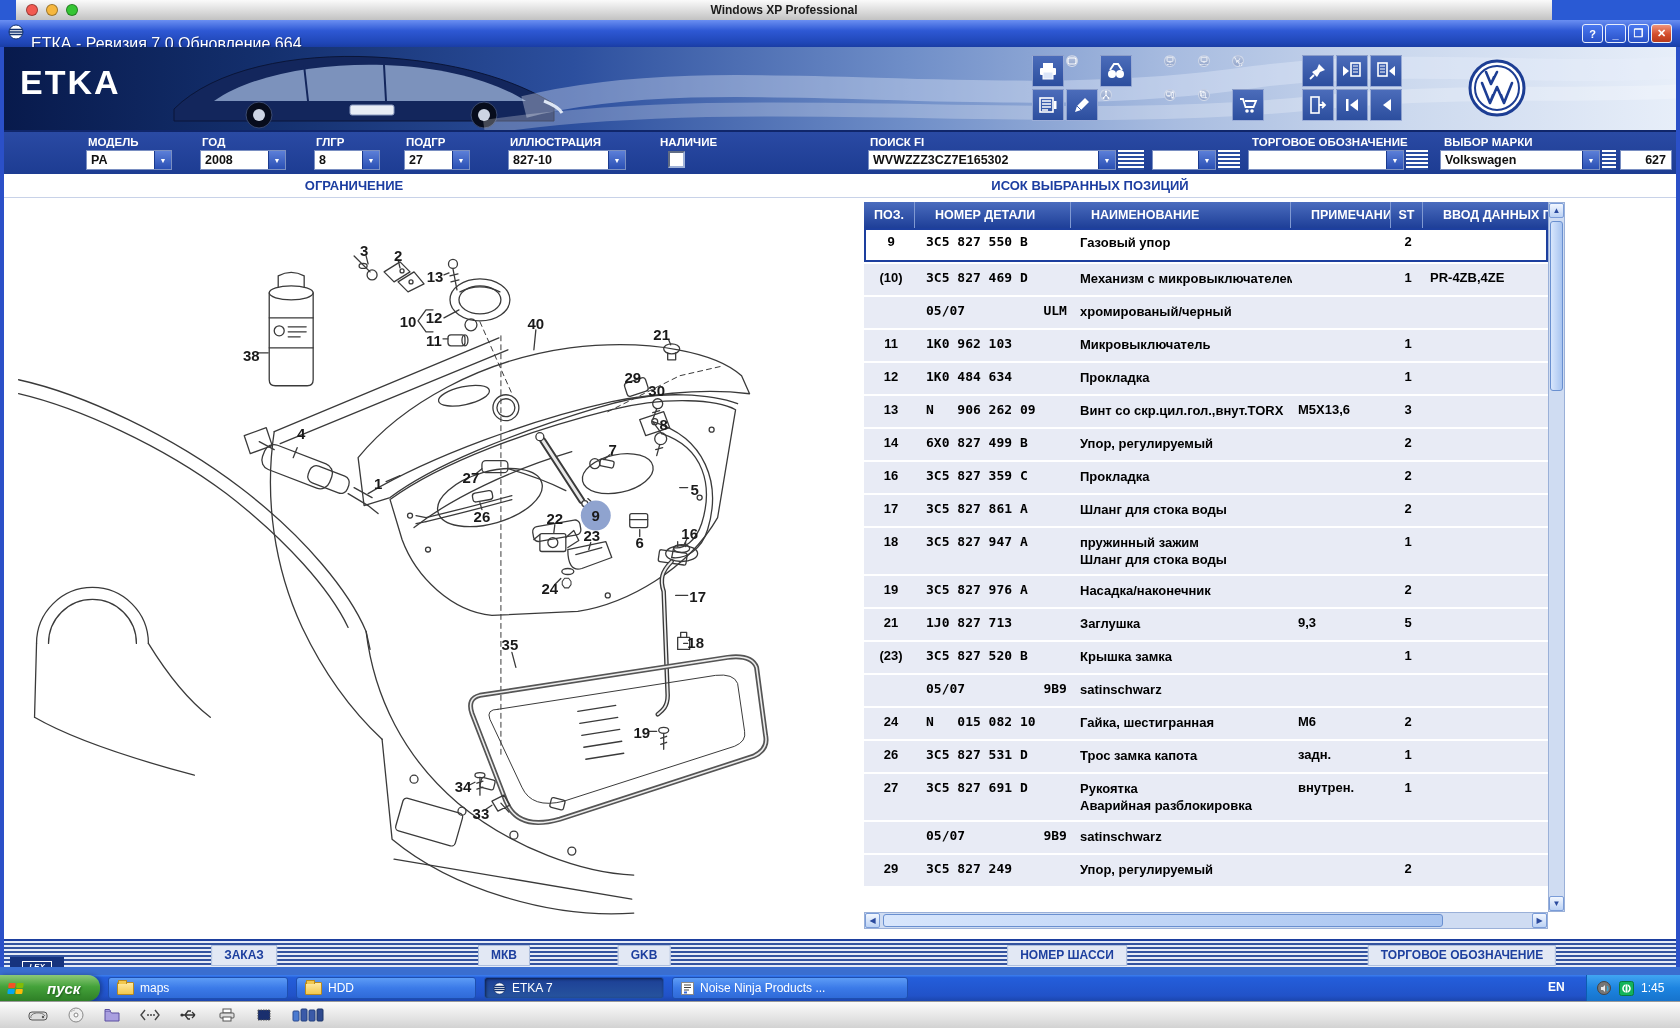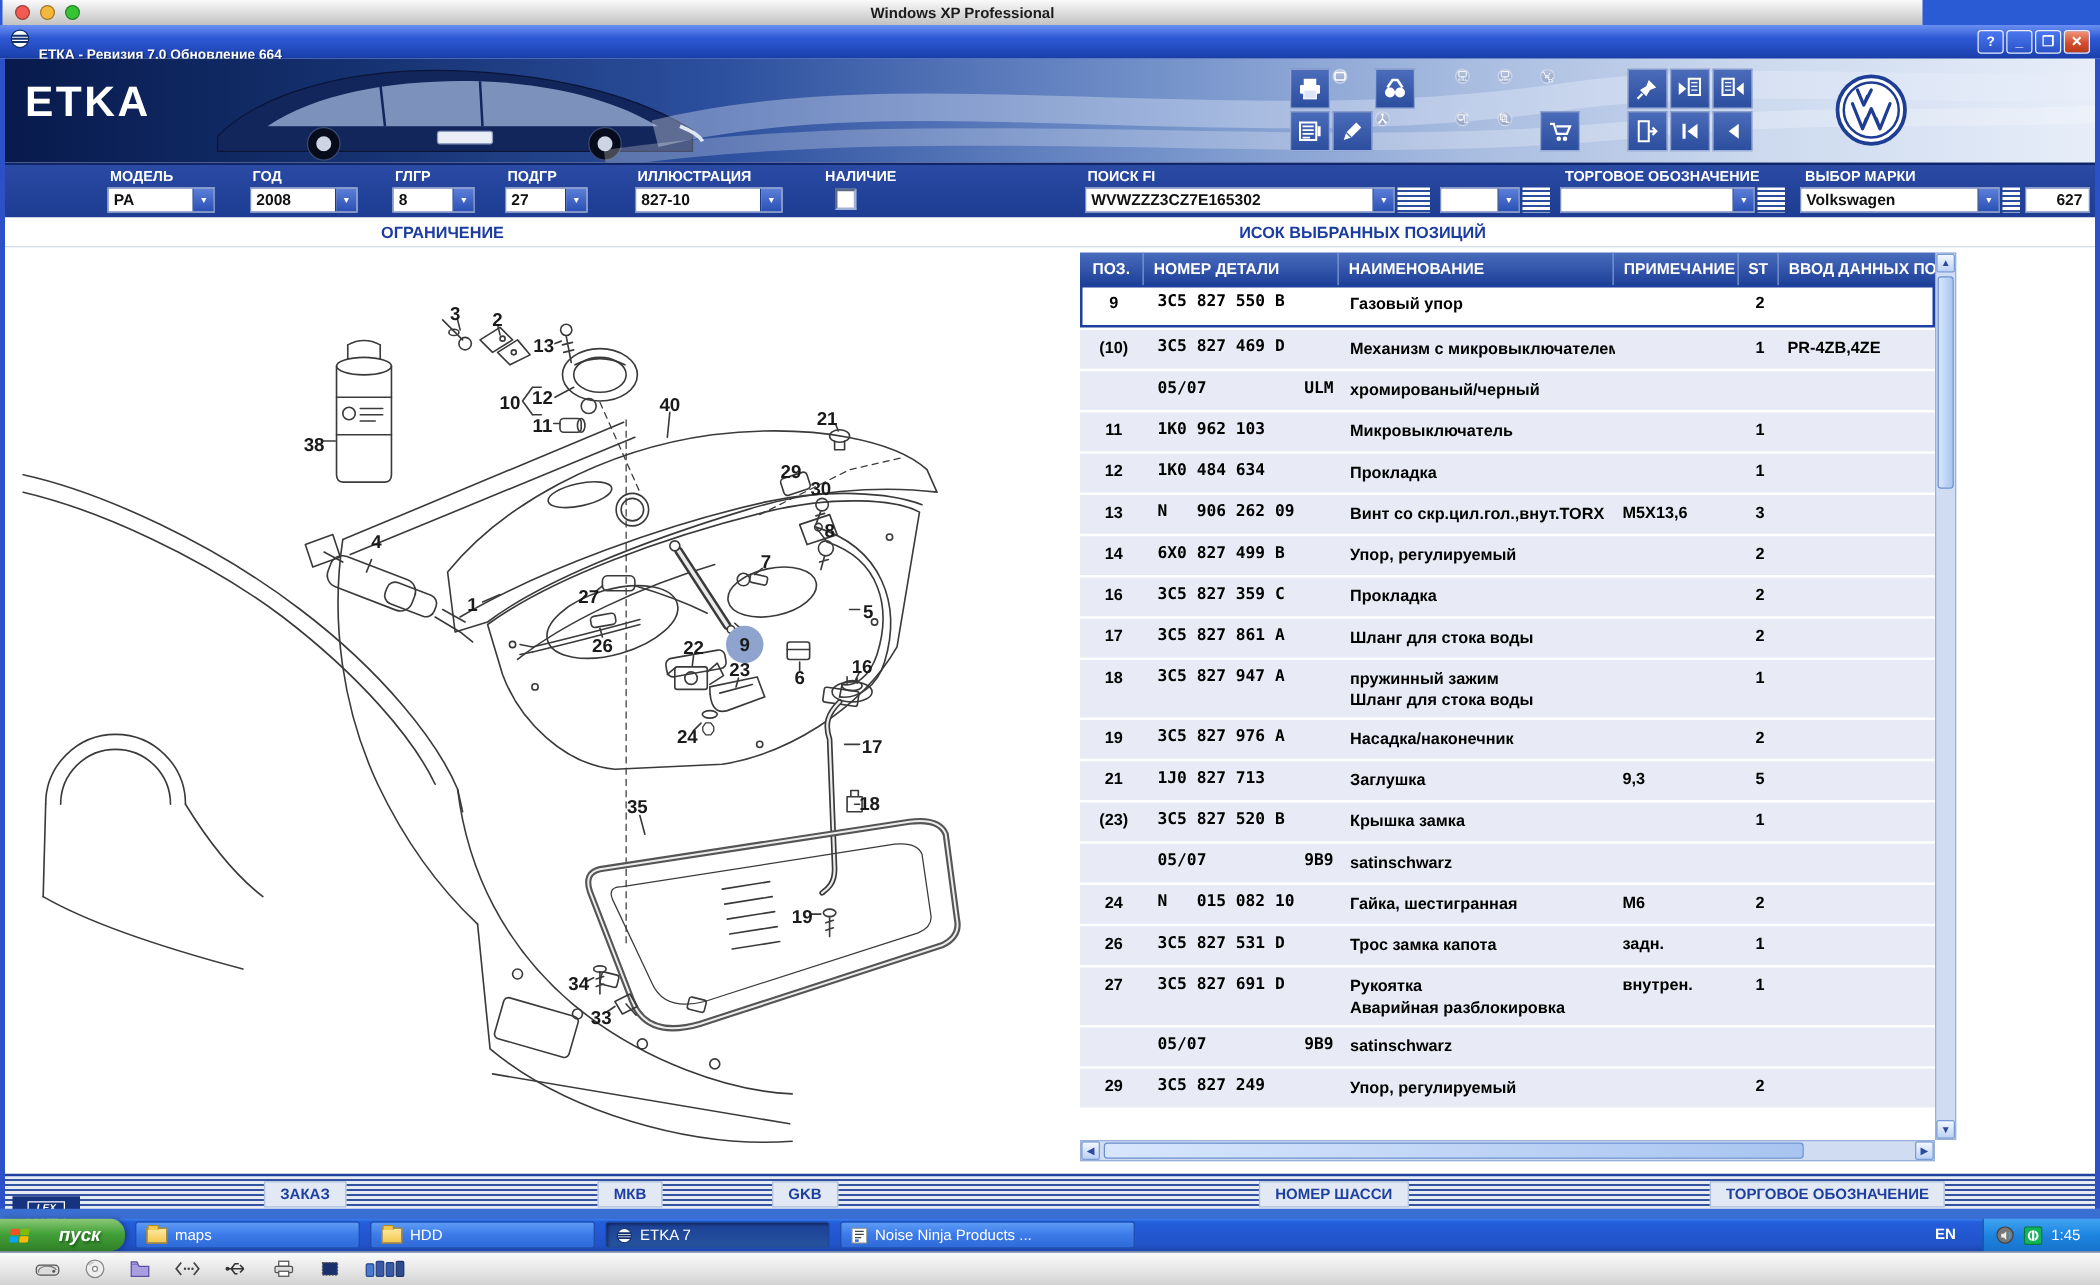--- a/index.html
+++ b/index.html
@@ -1,30 +1,30 @@
 <!DOCTYPE html>
 <html><head>
 <meta charset="utf-8">
 <style>
   html,body{margin:0;padding:0;background:#444;font-family:"Liberation Sans",sans-serif;}
   .screen{position:relative;width:1680px;height:1028px;overflow:hidden;background:#2a5ad4;}
 
   
-  .macbar{position:absolute;top:0;left:2px;width:1536px;height:20px;
+  .macbar{position:absolute;top:0;left:16px;width:1536px;height:20px;
     background:linear-gradient(#fafafa,#d6d6d6 65%,#c2c2c2);border-bottom:1px solid #8a8a8a;}
   .lights{position:absolute;left:10px;top:4px;display:flex;gap:8px;}
   .light{width:12px;height:12px;border-radius:50%;border:1px solid rgba(0,0,0,.35);box-sizing:border-box;}
   .mac-title{position:absolute;left:0;right:0;top:3px;text-align:center;font-size:12px;font-weight:bold;color:#1c1c1c;}
 
   
   .titlebar{position:absolute;top:20px;left:0;width:1680px;height:27px;
     background:linear-gradient(180deg,#6a8ff2 0%,#2e58d4 40%,#1f46b6 85%,#1a3da4 100%);
     display:flex;align-items:center;color:#fff;}
   .etka-ball{margin:0 7px 0 8px;flex:0 0 auto;}
-  .win-title{font-size:11px;font-weight:bold;text-shadow:1px 1px 1px #10235e;margin-top:20px;}
+  .win-title{font-size:16px;font-weight:normal;text-shadow:1px 1px 1px #10235e;margin-top:20px;}
   .win-btns{margin-left:auto;display:flex;gap:2px;margin-right:8px;}
   .wbtn{width:21px;height:19px;border-radius:3px;border:1px solid #e8eefc;display:flex;align-items:center;
     justify-content:center;font-size:11px;font-weight:bold;color:#fff;background:linear-gradient(#4a78f0,#2a52c8);box-sizing:border-box;}
   .wbtn.close{background:linear-gradient(#f0947c,#d44e2c 55%,#b83a1c);}
 
   
   .app{position:absolute;top:47px;left:0;width:1680px;height:920px;box-sizing:border-box;
     border-left:4px solid #2b50c8;border-right:4px solid #2b50c8;border-bottom:5px solid #2b50c8;background:#fff;}
 
   
@@ -57,21 +57,21 @@
 
   
   .content{position:relative;height:741px;background:#fff;}
   .diagram{position:absolute;left:8px;top:0;width:845px;height:740px;}
   .diagram text{font:bold 15px "Liberation Sans",sans-serif;fill:#1a1a1a;stroke:none;}
 
   
   .ptable{position:absolute;left:860px;top:4px;width:684px;}
   .thead{display:grid;grid-template-columns:50px 156px 220px 100px 32px 1fr;height:26px;
     background:linear-gradient(#4a6cbe,#1e3f98);color:#fff;font-weight:bold;font-size:12.5px;align-items:center;}
-  .thead>div{padding-left:8px;border-left:1px solid #8099d2;white-space:nowrap;overflow:hidden;height:100%;display:flex;align-items:center;box-sizing:border-box;}
+  .thead>div{padding-left:20px;border-left:1px solid #8099d2;white-space:nowrap;overflow:hidden;height:100%;display:flex;align-items:center;box-sizing:border-box;}
   .thead>div:first-child{border-left:none;justify-content:center;padding-left:0;}
   .thead>div.hc{justify-content:center;padding-left:0;}
   .trow{display:grid;grid-template-columns:50px 156px 220px 100px 32px 1fr;height:31px;background:#e8ebf5;
     margin-bottom:2px;border:2px solid transparent;box-sizing:border-box;}
   .trow.sel{background:#fff;border-color:#1d3f9e;height:34px;}
   .trow.tall{height:46px;}
   .tcell{overflow:hidden;white-space:nowrap;}
   .c-pos{text-align:center;font-weight:bold;font-size:13px;padding-top:4px;}
   .c-part{font-family:"DejaVu Sans Mono",monospace;font-weight:bold;font-size:13px;white-space:pre;padding-top:4px;padding-left:10px;}
   .c-name{font-weight:bold;font-size:13px;padding-top:4px;padding-left:8px;line-height:17px;}

